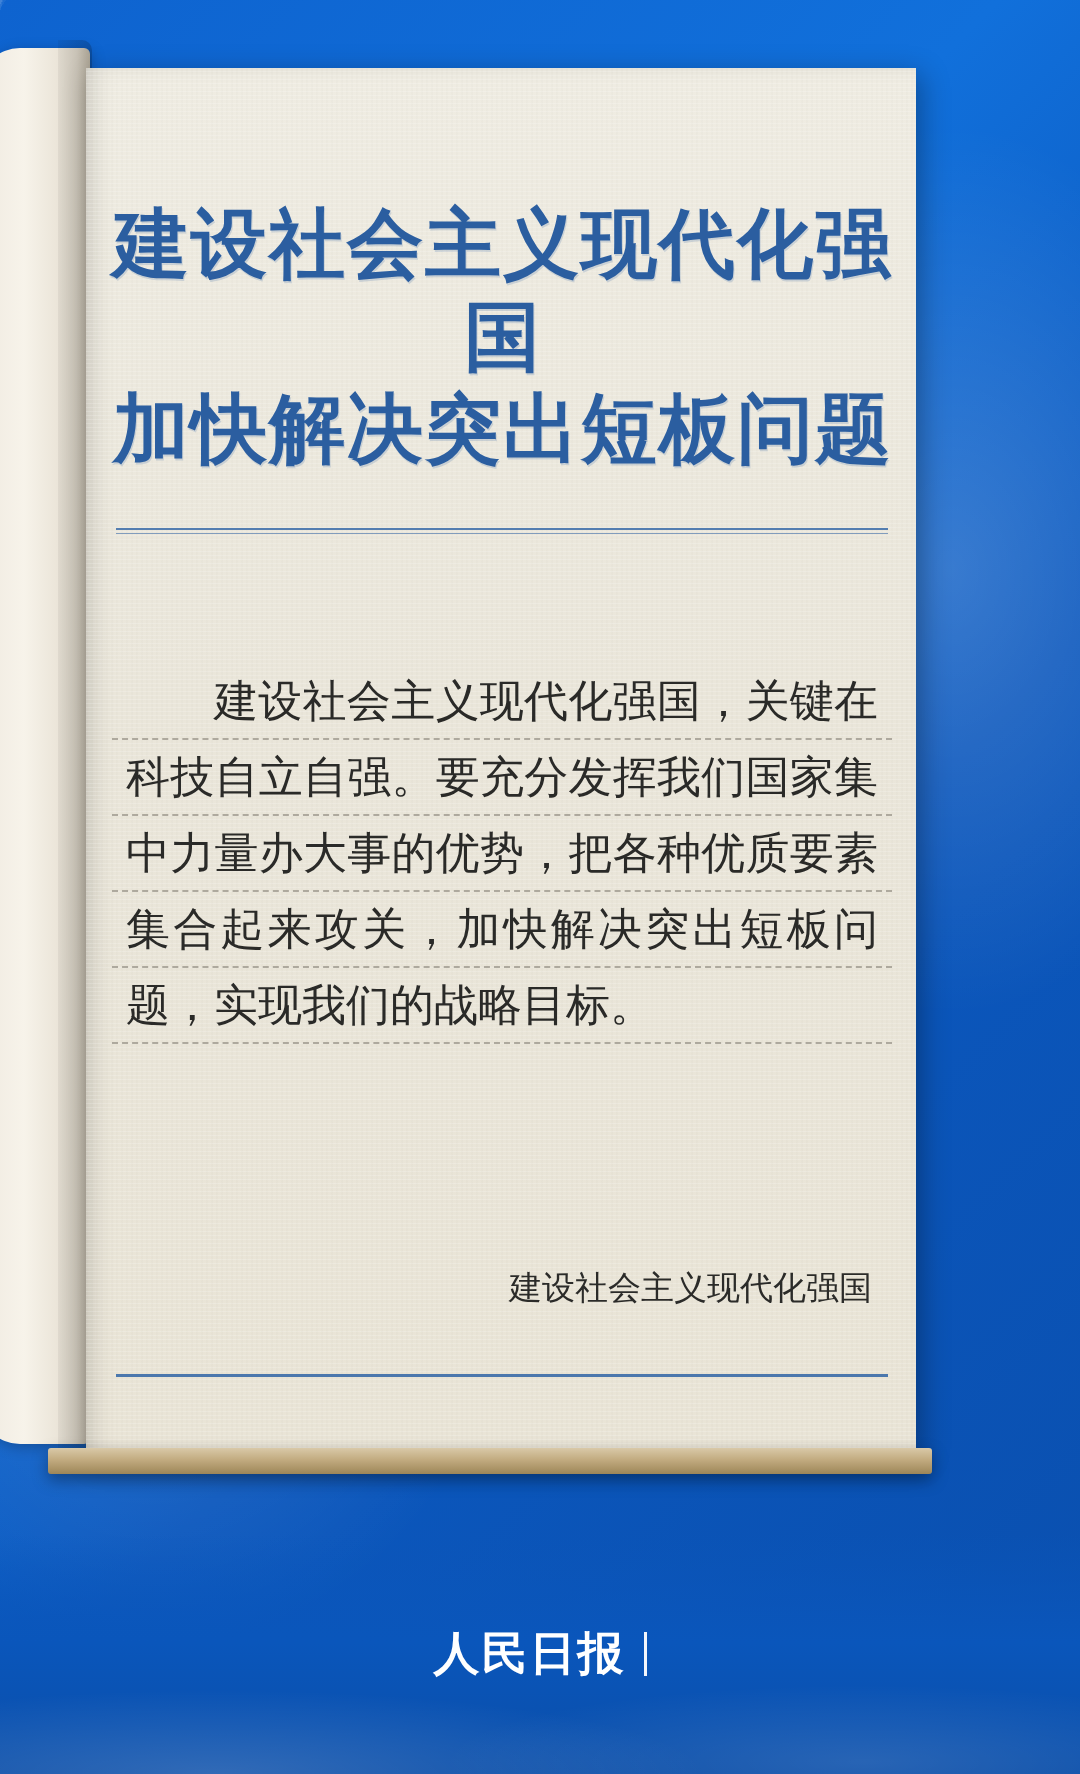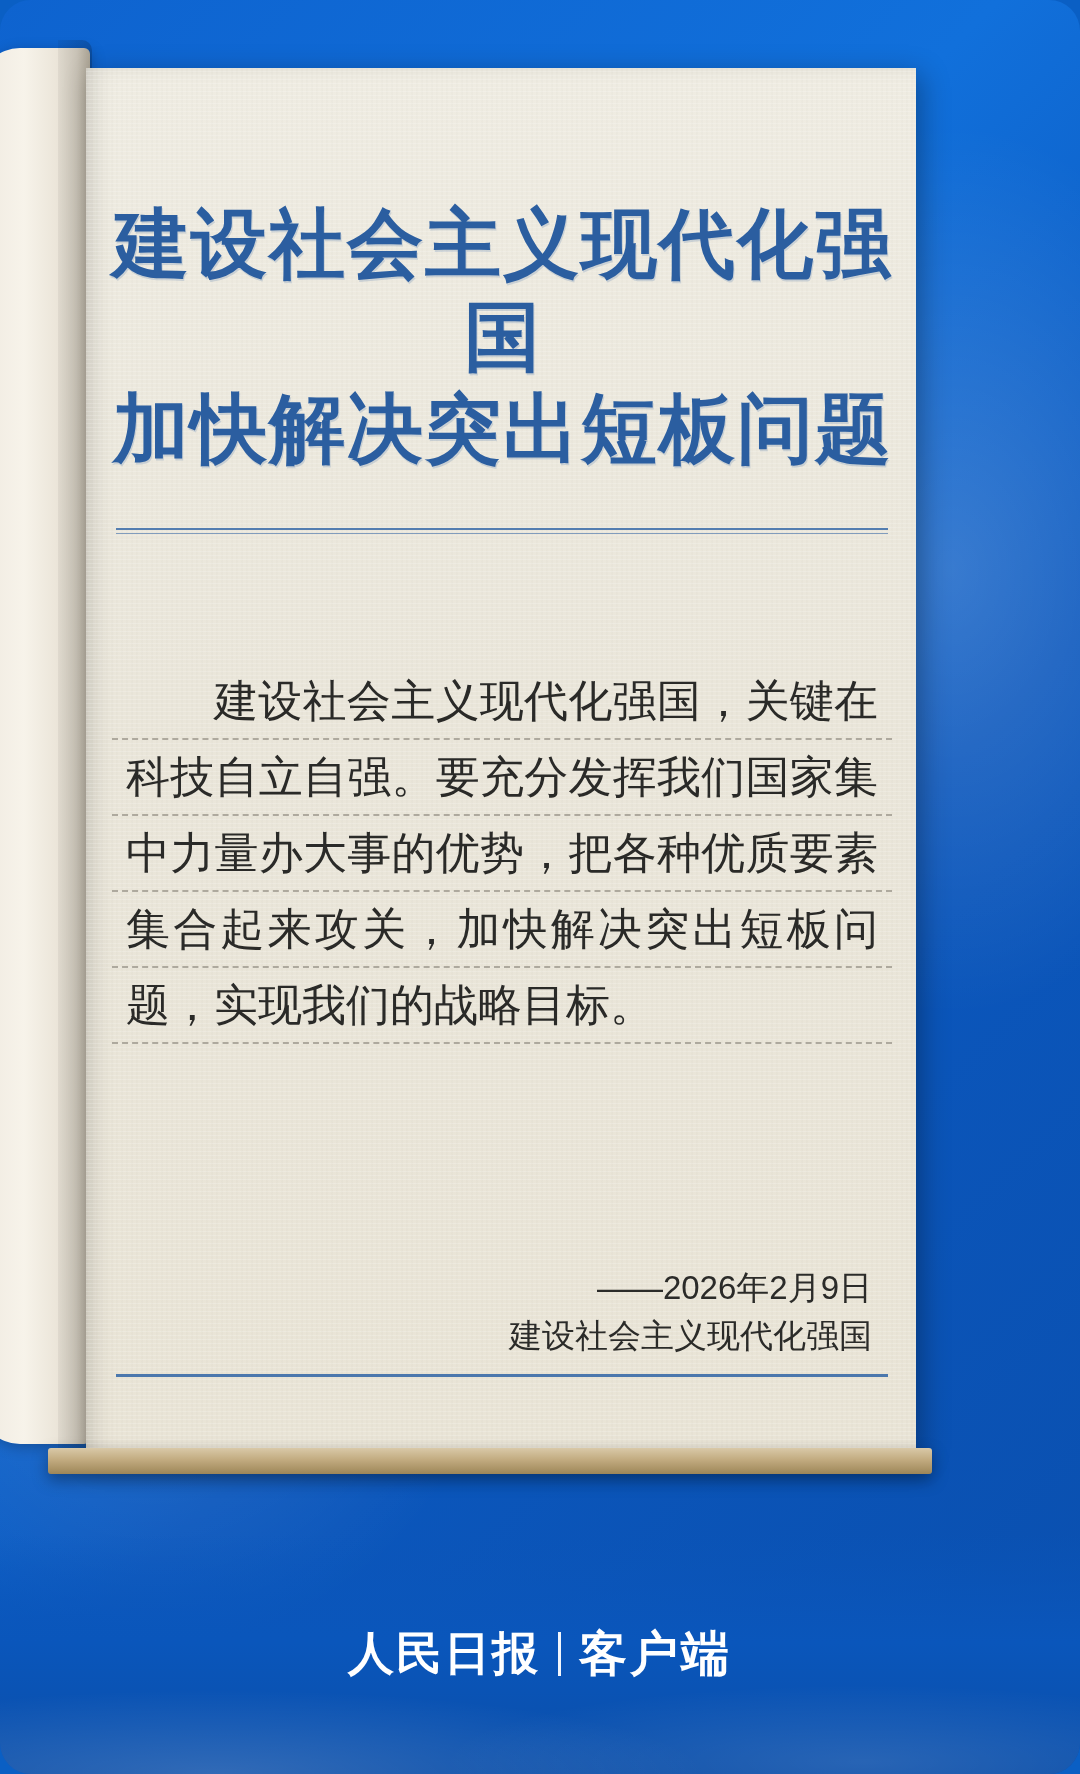--- a/index.html
+++ b/index.html
@@ -7,21 +7,20 @@
     padding: 0;
     background: #0a5fc4;
   }
   .poster {
     position: relative;
     width: 1080px;
     height: 1774px;
     overflow: hidden;
     font-family: "Liberation Sans", "DejaVu Sans", sans-serif;
     background: linear-gradient(135deg, #0e63cf 0%, #1170db 35%, #0b57bd 60%, #0a4fae 100%);
-    border-radius: 31px;
   }
   
   .bg-streaks {
     position: absolute;
     inset: 0;
     background:
       linear-gradient(115deg, rgba(255,255,255,0.10) 0 2px, rgba(255,255,255,0) 2px 60px),
       linear-gradient(105deg, rgba(255,255,255,0.07) 0 3px, rgba(255,255,255,0) 3px 120px),
       linear-gradient(125deg, rgba(255,255,255,0.05) 0 5px, rgba(255,255,255,0) 5px 180px);
     pointer-events: none;
@@ -289,32 +288,30 @@
       <i></i>
       <i></i>
       <i></i>
       <i></i>
       <i></i>
     </div>
 
     <div class="quote">建设社会主义现代化强国，关键在科技自立自强。要充分发挥我们国家集中力量办大事的优势，把各种优质要素集合起来攻关，加快解决突出短板问题，实现我们的战略目标。</div>
 
     <div class="attribution">
-      <span class="date">——2026年2月9日</span>
       <span class="source">建设社会主义现代化强国</span>
     </div>
 
     <div class="rule-bottom">
       <span></span>
     </div>
 
   </div>
 
   <div class="footer">
     <div class="footer-waves"></div>
     <div class="brand">
       <span class="brand-logo">人民日报</span>
       <span class="brand-divider"></span>
-      <span class="brand-app">客户端</span>
     </div>
   </div>
 
 </div>
 
 </body></html>

